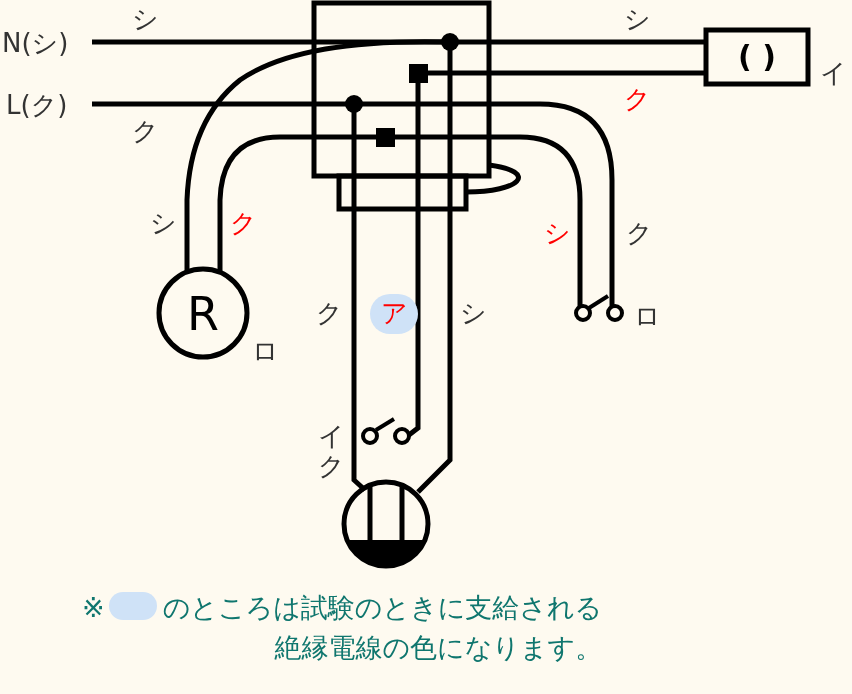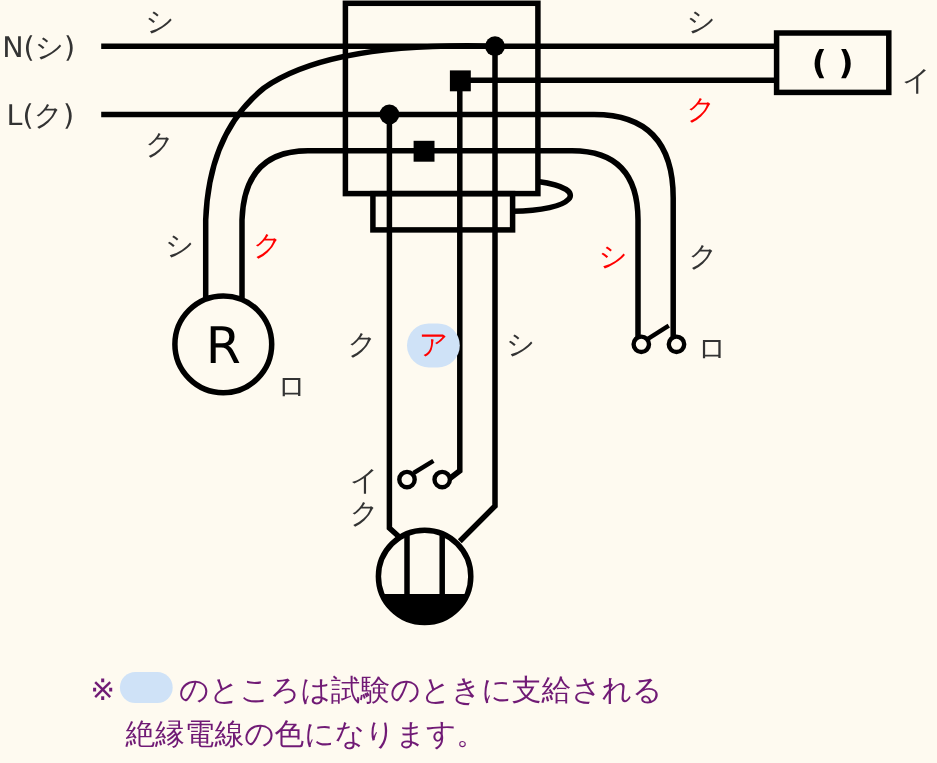--- a/index.html
+++ b/index.html
@@ -2,24 +2,24 @@
 <html><head>
 <meta charset="utf-8">
 <style>
   html, body { margin: 0; padding: 0; background: #fefaf0; }
   body { width: 852px; height: 694px; position: relative; overflow: hidden;
          font-family: "DejaVu Sans", "Liberation Sans", sans-serif; }
   svg { position: absolute; left: 0; top: 0; }
   .w { stroke: #000; stroke-width: 5; fill: none; }
   .lbl { font-size: 26px; fill: #333; font-family: "DejaVu Sans", sans-serif; }
   .red { fill: #ff0000; }
-  .note { position: absolute; left: 82px; top: 608px; font-size: 27px; color: #701a75; line-height: 40px; }
+  .note { position: absolute; left: 82px; top: 588px; font-size: 27px; color: #0f766e; line-height: 40px; }
   .note .pill { display: inline-block; width: 48px; height: 28px; border-radius: 14px;
                 background: #cfe2f7; vertical-align: -3px; margin: 0 6px 0 4px; }
-  .note .l2 { padding-left: 32px; }
+  .note .l2 { padding-left: 32px; text-align: right; }
 </style>
 </head>
 <body>
 
 <svg width="852" height="694" viewBox="0 0 852 694">
 
   <rect x="314" y="3" width="175" height="173" class="w"></rect>
   <rect x="339" y="176" width="127" height="33" class="w"></rect>
   <path class="w" d="M489 165 C540 172 520 192 466 192"></path>
 

